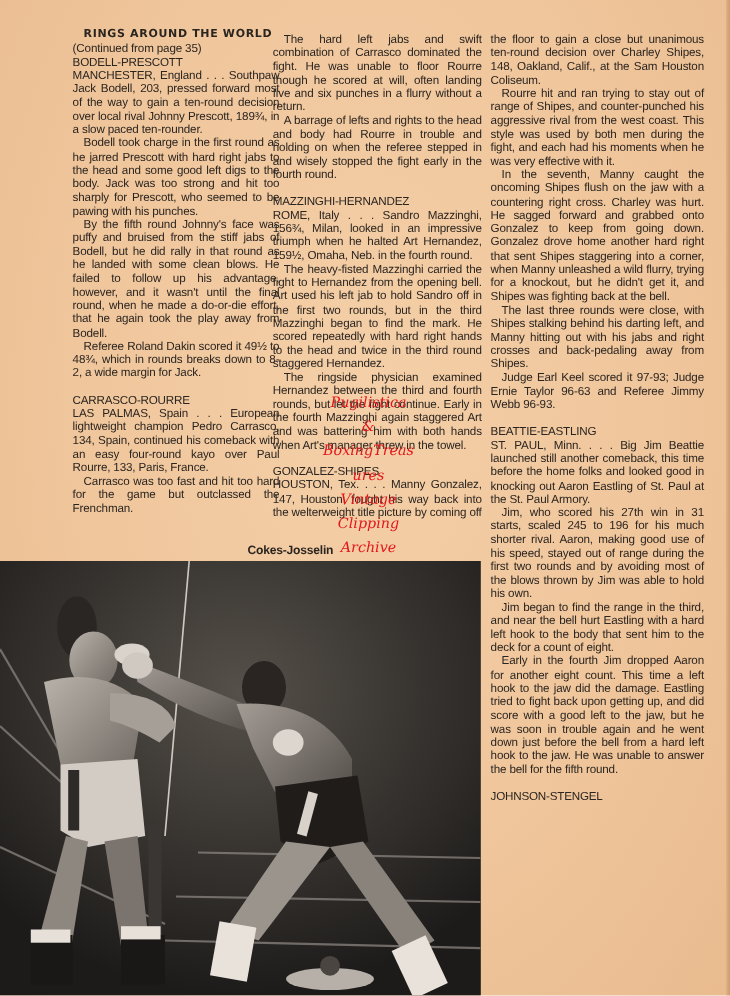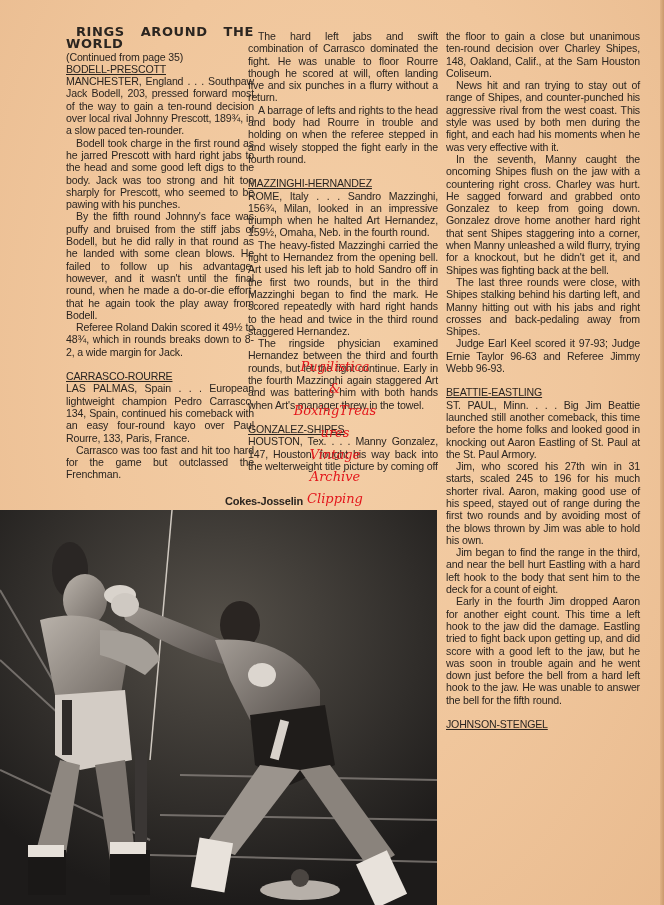--- a/index.html
+++ b/index.html
@@ -15,28 +15,28 @@
   }
   .col {
     position:absolute; top:26px;
     font-size:10.6px; line-height:12.3px;
     letter-spacing:-0.15px;
     text-align:justify;
     transform-origin:0 0;
   }
   .col p { margin:0; text-indent:10px; }
   .col p.noindent { text-indent:0; }
-  .col .head { margin-top:0; text-indent:0; text-transform:uppercase; letter-spacing:-0.2px;text-decoration:underline; }
+  .col .head { margin-top:0; text-indent:0; text-transform:uppercase; letter-spacing:-0.2px; }
   .col .gap { height:12px; }
   #col1 { left:66px; width:188px; }
   #col2 { left:248px; width:190px; }
   #col3 { left:446px; width:194px; }
   .section-title {
     font-family:"DejaVu Sans", sans-serif; font-weight:bold;
-    font-size:13px; letter-spacing:0.6px; margin:0 0 3px 0; text-indent:0;
+    font-size:10px; letter-spacing:0.6px; margin:0 0 3px 0; text-indent:0;
   }
   .continued { margin:0 0 4px 0; text-indent:0 !important; }
   .caption {
     position:absolute; left:196px; top:495px;
     font-family:Liberation Sans, sans-serif; font-weight:bold;
     font-size:11px; letter-spacing:-0.2px; color:#2b2520;margin-left:29px;
   }
   .photo {
     position:absolute; left:0; top:510px; width:437px; height:395px;
     overflow:hidden;
@@ -79,21 +79,21 @@
   <p class="noindent">ROME, Italy . . . Sandro Mazzinghi, 156¾, Milan, looked in an impressive triumph when he halted Art Hernandez, 159½, Omaha, Neb. in the fourth round.</p>
   <p>The heavy-fisted Mazzinghi carried the fight to Hernandez from the opening bell. Art used his left jab to hold Sandro off in the first two rounds, but in the third Mazzinghi began to find the mark. He scored repeatedly with hard right hands to the head and twice in the third round staggered Hernandez.</p>
   <p>The ringside physician examined Hernandez between the third and fourth rounds, but let the fight continue. Early in the fourth Mazzinghi again staggered Art and was battering him with both hands when Art's manager threw in the towel.</p>
   <div class="gap"></div>
   <p class="head">GONZALEZ-SHIPES</p>
   <p class="noindent" id="gs-lead"><span>HOUSTON, Tex. . . . Manny Gonzalez, 147, Houston, fought his way back into the welterweight title picture by coming off</span></p>
 </div>
 
 <div class="col" id="col3" style="top:30px;">
   <p class="noindent" id="gs-cont">the floor to gain a close but unanimous ten-round decision over Charley Shipes, 148, Oakland, Calif., at the Sam Houston Coliseum.</p>
-  <p>News hit and ran trying to stay out of range of Shipes, and counter-punched his aggressive rival from the west coast. This style was used by both men during the fight, and each had his moments when he was very effective with it.</p>
+  <p>Rourre hit and ran trying to stay out of range of Shipes, and counter-punched his aggressive rival from the west coast. This style was used by both men during the fight, and each had his moments when he was very effective with it.</p>
   <p>In the seventh, Manny caught the oncoming Shipes flush on the jaw with a countering right cross. Charley was hurt. He sagged forward and grabbed onto Gonzalez to keep from going down. Gonzalez drove home another hard right that sent Shipes staggering into a corner, when Manny unleashed a wild flurry, trying for a knockout, but he didn't get it, and Shipes was fighting back at the bell.</p>
   <p>The last three rounds were close, with Shipes stalking behind his darting left, and Manny hitting out with his jabs and right crosses and back-pedaling away from Shipes.</p>
   <p>Judge Earl Keel scored it 97-93; Judge Ernie Taylor 96-63 and Referee Jimmy Webb 96-93.</p>
   <div class="gap"></div>
   <p class="head">BEATTIE-EASTLING</p>
   <p class="noindent">ST. PAUL, Minn. . . . Big Jim Beattie launched still another comeback, this time before the home folks and looked good in knocking out Aaron Eastling of St. Paul at the St. Paul Armory.</p>
   <p>Jim, who scored his 27th win in 31 starts, scaled 245 to 196 for his much shorter rival. Aaron, making good use of his speed, stayed out of range during the first two rounds and by avoiding most of the blows thrown by Jim was able to hold his own.</p>
   <p>Jim began to find the range in the third, and near the bell hurt Eastling with a hard left hook to the body that sent him to the deck for a count of eight.</p>
   <p>Early in the fourth Jim dropped Aaron for another eight count. This time a left hook to the jaw did the damage. Eastling tried to fight back upon getting up, and did score with a good left to the jaw, but he was soon in trouble again and he went down just before the bell from a hard left hook to the jaw. He was unable to answer the bell for the fifth round.</p>
   <div class="gap"></div>
@@ -166,15 +166,15 @@
     <circle cx="300" cy="368" r="9" fill="#4a4541"></circle>
   </svg>
 </div>
 
 <div class="watermark">
   <span>Pugilistica</span>
   <span>&amp;</span>
   <span>BoxingTreas</span>
   <span>ures</span>
   <span>Vintage</span>
+  <span>Clipping</span>
   <span>Archive</span>
-  <span>Clipping</span>
 </div>
 
 </body></html>

